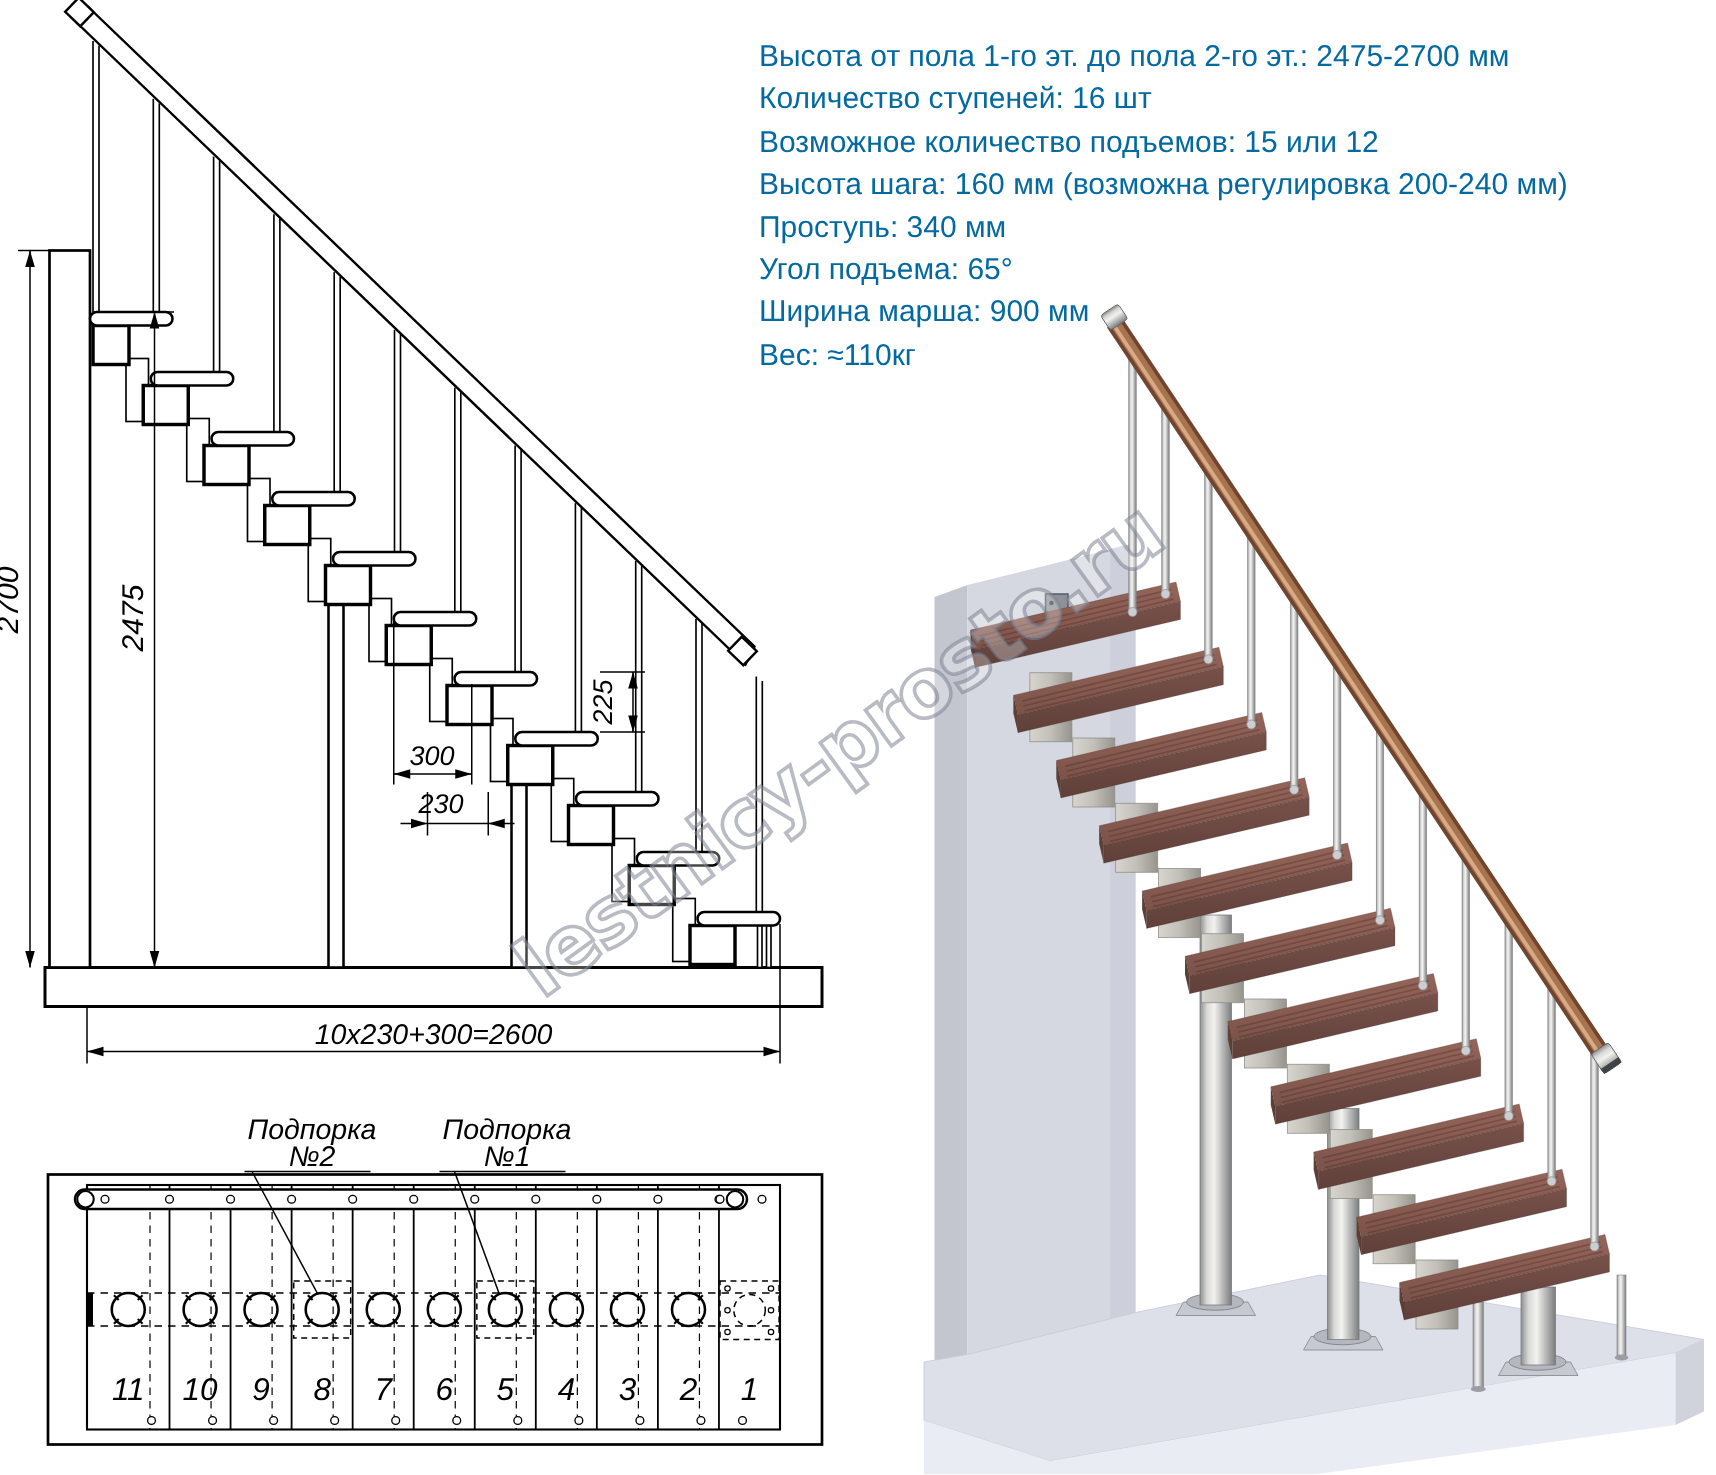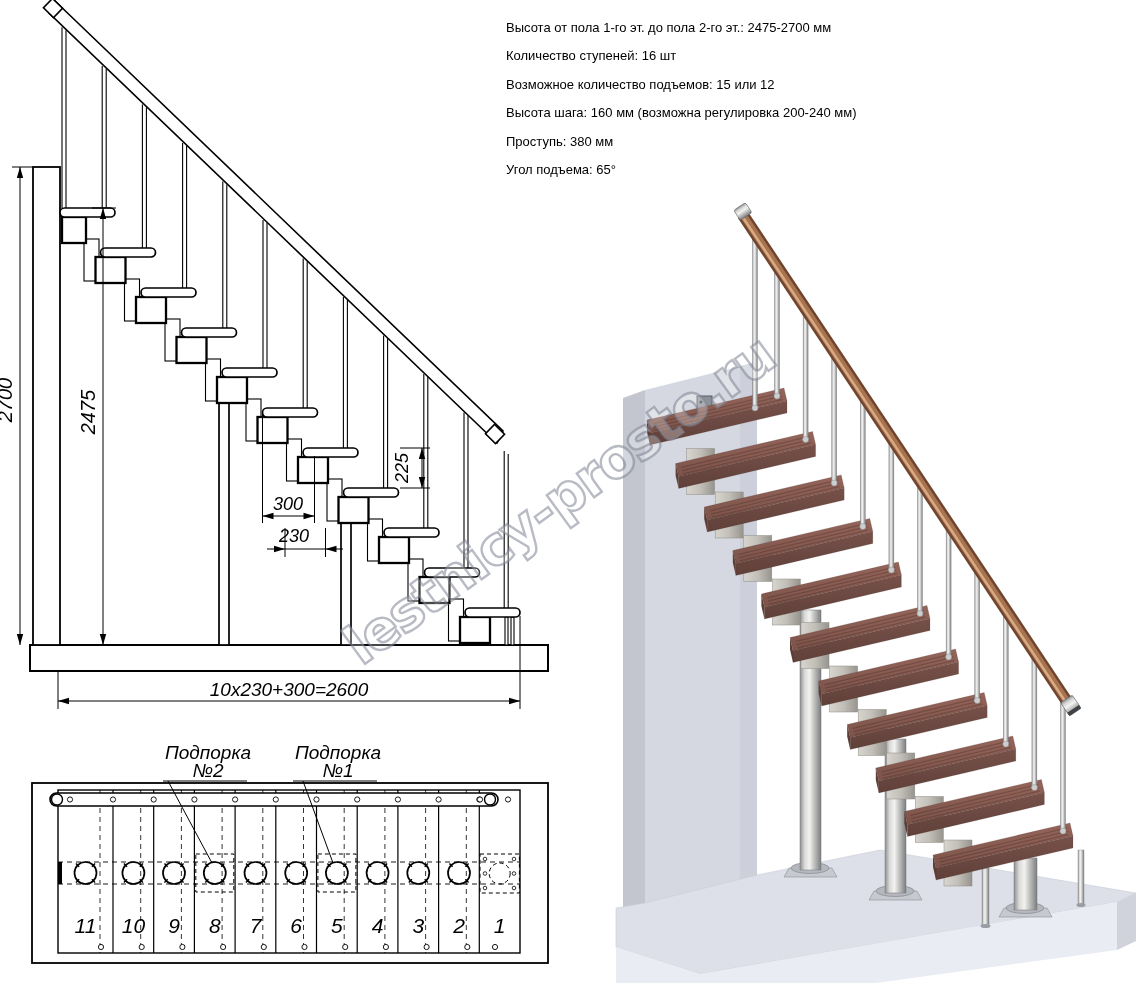--- a/index.html
+++ b/index.html
@@ -1,19 +1,19 @@
 <!DOCTYPE html>
 <html><head>
 <meta charset="utf-8">
 <style>
   html,body{margin:0;padding:0;background:#fff;}
   .page{position:relative;width:1144px;height:983px;background:#fff;overflow:hidden;
         font-family:"Liberation Sans",sans-serif;}
-  .specs{position:absolute;left:506px;top:14px;width:636px;color:#000000;
-         font-size:13px;line-height:28.4px;white-space:nowrap;}
+  .specs{position:absolute;left:506px;top:24px;width:636px;color:#0369a1;
+         font-size:20px;line-height:28.4px;white-space:nowrap;}
   svg{position:absolute;}
   #sv{left:0;top:0;}
   #pv{left:20px;top:735px;}
   #r3{left:600px;top:190px;}
   #wm{left:0;top:0;pointer-events:none;}
   text{font-family:"Liberation Sans",sans-serif;}
   .dim{font-style:italic;fill:#000;}
   .wmtext{font-family:"DejaVu Sans",sans-serif;font-weight:bold;}
 </style>
 </head>
@@ -123,22 +123,24 @@
     <text class="dim" x="288" y="510" text-anchor="middle" font-size="18">300</text>
     <text class="dim" x="294" y="542" text-anchor="middle" font-size="18">230</text>
     <text class="dim" x="289" y="696" text-anchor="middle" font-size="19">10x230+300=2600</text>
   </svg>
 
   <div class="specs">
     <div>Высота от пола 1-го эт. до пола 2-го эт.: 2475-2700 мм</div>
     <div>Количество ступеней: 16 шт</div>
     <div>Возможное количество подъемов: 15 или 12</div>
     <div>Высота шага: 160 мм (возможна регулировка 200-240 мм)</div>
-    <div>Проступь: 380 мм</div>
+    <div>Проступь: 340 мм</div>
     <div>Угол подъема: 65°</div>
+    <div>Ширина марша: 900 мм</div>
+    <div>Вес: ≈110кг</div>
   </div>
 
   <svg id="pv" width="550" height="248" viewBox="0 0 550 248">
     <g id="pvG">
         <rect x="12" y="48" width="516" height="180" fill="#fff" stroke="#000000" stroke-width="1.8"></rect>
         <rect x="38" y="55" width="462" height="163" fill="none" stroke="#000000" stroke-width="1.4"></rect>
         <line x1="93" y1="55" x2="93" y2="218" stroke="#000000" stroke-width="1.2"></line>
         <line x1="133.7" y1="55" x2="133.7" y2="218" stroke="#000000" stroke-width="1.2"></line>
         <line x1="174.4" y1="55" x2="174.4" y2="218" stroke="#000000" stroke-width="1.2"></line>
         <line x1="215.10000000000002" y1="55" x2="215.10000000000002" y2="218" stroke="#000000" stroke-width="1.2"></line>

